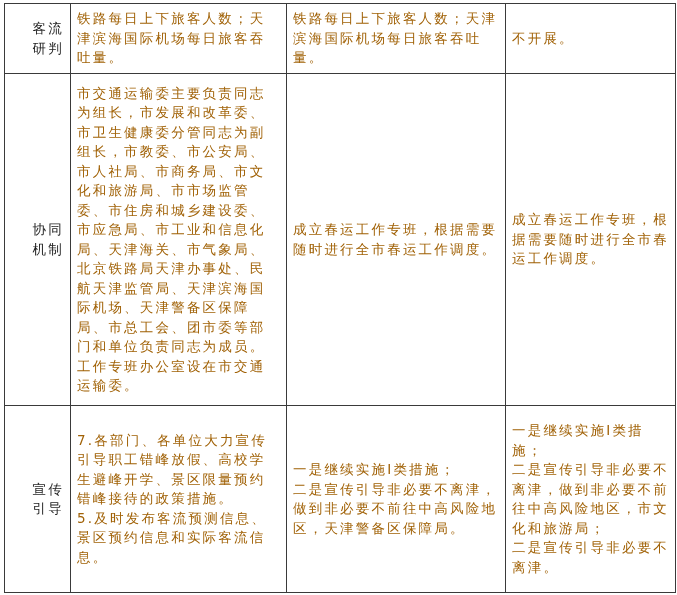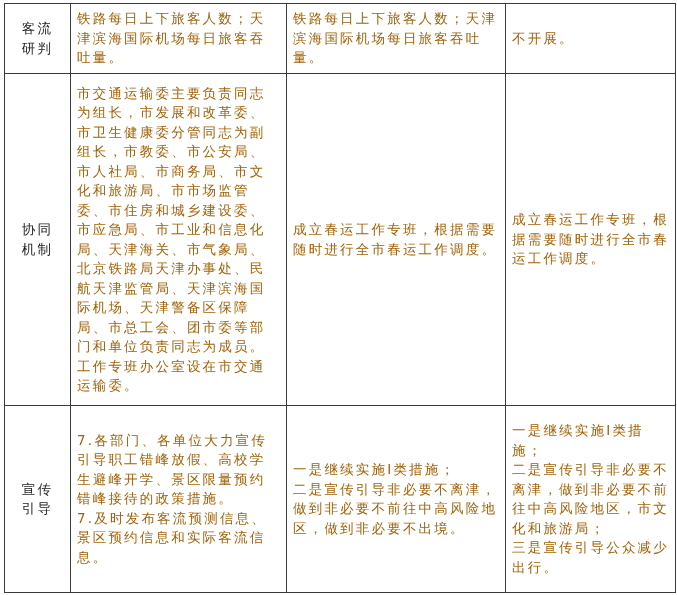--- a/index.html
+++ b/index.html
@@ -15,21 +15,21 @@
   table.grid td {
     border: 1.5px solid #3a3a3a;
     vertical-align: middle;
     padding: 0 6px;
     font-size: 13.5px;
     line-height: 19.5px;
     letter-spacing: 2.2px;
     word-break: break-all;
   }
   td.label {
-    text-align: center;
+    text-align: right;
     font-size: 16px;
     line-height: 22px;
     letter-spacing: 0.5px;
     color: #1e1e1e;
     padding: 0;
   }
   td.top { vertical-align: top; }
   .line { display: block; }
   col.c1 { width: 66px; }
   col.c2 { width: 216px; }
@@ -69,26 +69,26 @@
       <td class="cell-text">成立春运工作专班，根据需要随时进行全市春运工作调度。</td>
       <td class="cell-text">成立春运工作专班，根据需要随时进行全市春运工作调度。</td>
     </tr>
     <tr class="r3">
       <td class="label">
         <span class="line">宣传</span>
         <span class="line">引导</span>
       </td>
       <td class="cell-text">
         <span class="line">7.各部门、各单位大力宣传引导职工错峰放假、高校学生避峰开学、景区限量预约错峰接待的政策措施。</span>
-        <span class="line">7.及时发布客流预测信息、景区预约信息和实际客流信息。</span>
+        <span class="line">5.及时发布客流预测信息、景区预约信息和实际客流信息。</span>
       </td>
       <td class="cell-text">
         <span class="line">一是继续实施I类措施；</span>
-        <span class="line">二是宣传引导非必要不离津，做到非必要不前往中高风险地区，做到非必要不出境。</span>
+        <span class="line">二是宣传引导非必要不离津，做到非必要不前往中高风险地区，天津警备区保障局。</span>
       </td>
       <td class="cell-text top">
         <span class="line">一是继续实施I类措施；</span>
         <span class="line">二是宣传引导非必要不离津，做到非必要不前往中高风险地区，市文化和旅游局；</span>
-        <span class="line">三是宣传引导公众减少出行。</span>
+        <span class="line">二是宣传引导非必要不离津。</span>
       </td>
     </tr>
   </tbody>
 </table>
 
 </body></html>

